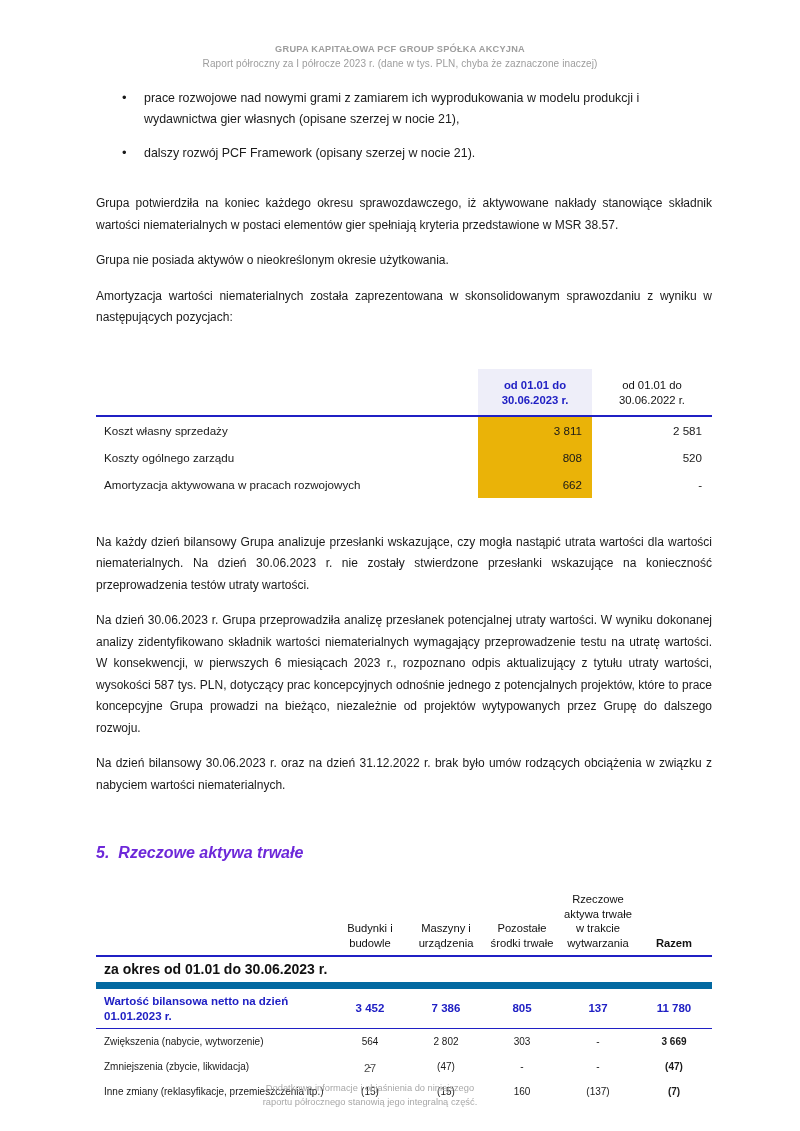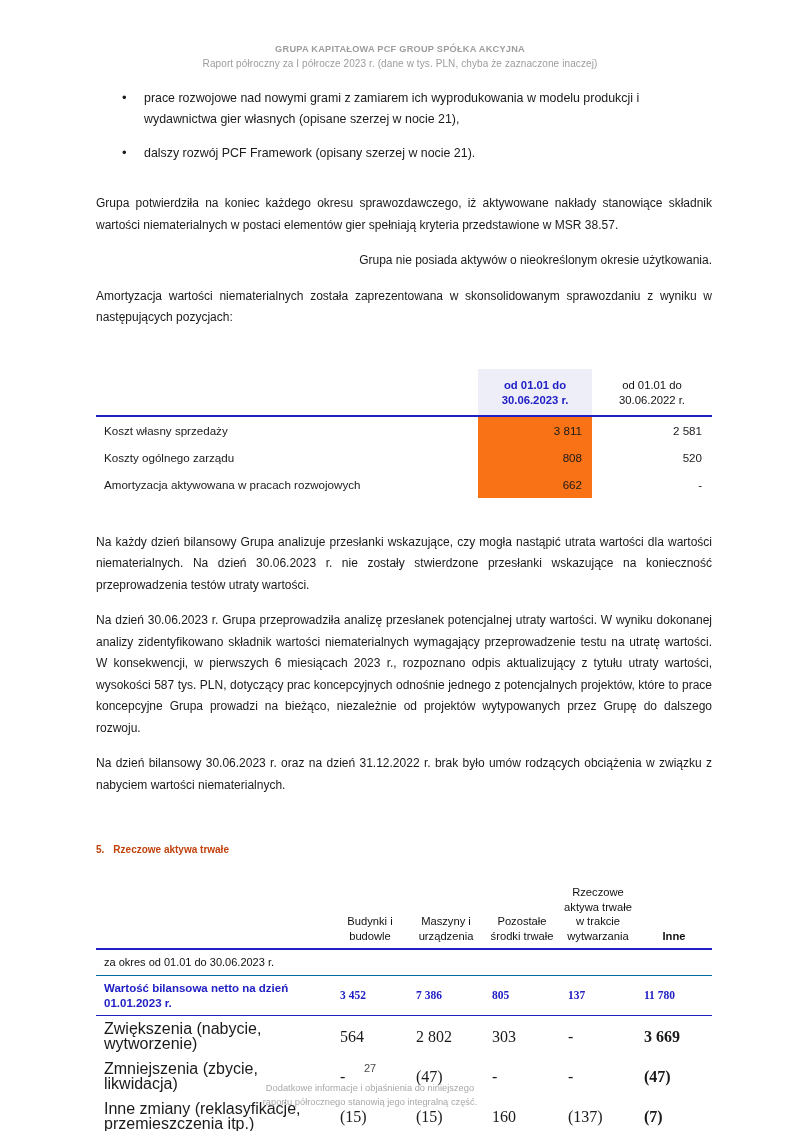--- a/index.html
+++ b/index.html
@@ -70,31 +70,32 @@
     color: #1a1a1a;
   }
 
   p.para {
     font-size: 12px;
     line-height: 21.5px;
     margin: 0 0 14px 0;
     text-align: justify;
     text-justify: inter-word;
   }
-  p.para.last-left { text-align: right; }
+  p.para.last-left { text-align: left; }
 
   .spacer-16 { height: 16px; }
   .spacer-26 { height: 26px; }
   .spacer-34 { height: 34px; }
 
   h2.section-heading {
-    font-size: 10px;
+    font-size: 16px;
     font-weight: bold;
     margin: 0 0 0 0;
-    color: #c2410c;
+    color: #6d28d9;
+    font-style: italic;
   }
   h2.section-heading .num { margin-right: 9px; }
 
   
   table.fin {
     border-collapse: collapse;
     width: 616px;
     font-size: 11.4px;
   }
   table.fin td, table.fin th {
@@ -115,21 +116,21 @@
 
   .t1 .rule-top td { border-bottom: 2px solid #2020c4; height: 0; font-size: 0; line-height: 0; }
 
   .t1 tbody td {
     font-size: 11.6px;
     line-height: 15px;
     padding: 6px 10px 6px 8px;
   }
   .t1 td.label { text-align: left; }
   .t1 td.num { text-align: right; }
-  .t1 td.shade { background: #f97316; }
+  .t1 td.shade { background: #eab308; }
 
   .t1 tr.total td {
     font-weight: bold;
     color: #2020c4;
     border-top: 2px solid #2020c4;
     border-bottom: 2px solid #2020c4;
     padding-top: 7px;
     padding-bottom: 7px;
   }
 
@@ -143,45 +144,45 @@
     vertical-align: bottom;
     padding: 0 4px 3px 4px;
     color: #111;
   }
   .t2 th.colhdr.bold { font-weight: bold; }
   .t2 th.blankhdr { padding: 0; }
 
   .t2 tr.rule-blue td { border-bottom: 2.3px solid #2020c4; height: 0; font-size: 0; line-height: 0; }
 
   .t2 tr.period td {
-    font-size: 11px;
-    font-weight: normal;
+    font-size: 14px;
+    font-weight: bold;
     padding: 5px 8px 5px 8px;
-    border-bottom: 1px solid #0369a1;
+    border-bottom: 7px solid #0369a1;
     color: #111;
   }
 
   .t2 tr.netvalue td {
     font-size: 11.5px;
     font-weight: bold;
     color: #2020c4;
     padding: 5px 8px 5px 8px;
     line-height: 14.5px;
     border-bottom: 1.6px solid #2020c4;
     vertical-align: middle;
   }
 
   .t2 tbody td {
-    font-size: 16px;
+    font-size: 10px;
     line-height: 15px;
     padding: 5px 8px 5px 8px;
     vertical-align: middle;
   }
   .t2 td.label { text-align: left; }
-  .t2 td.num { text-align: left; font-family: Liberation Serif, serif; }
+  .t2 td.num { text-align: center; }
   .t2 td.num.tot { font-weight: bold; }
 
   
   .doc-footer {
     position: absolute;
     left: 0;
     top: 1060px;
     width: 740px;
     text-align: center;
   }
@@ -288,21 +289,21 @@
         <col style="width:76px">
         <col style="width:76px">
       </colgroup>
       <thead>
         <tr>
           <th class="blankhdr"></th>
           <th class="colhdr">Budynki i budowle</th>
           <th class="colhdr">Maszyny i urządzenia</th>
           <th class="colhdr">Pozostałe środki trwałe</th>
           <th class="colhdr">Rzeczowe aktywa trwałe w trakcie wytwarzania</th>
-          <th class="colhdr bold">Inne</th>
+          <th class="colhdr bold">Razem</th>
         </tr>
         <tr class="rule-blue">
           <td></td>
           <td></td>
           <td></td>
           <td></td>
           <td></td>
           <td></td>
         </tr>
       </thead>

